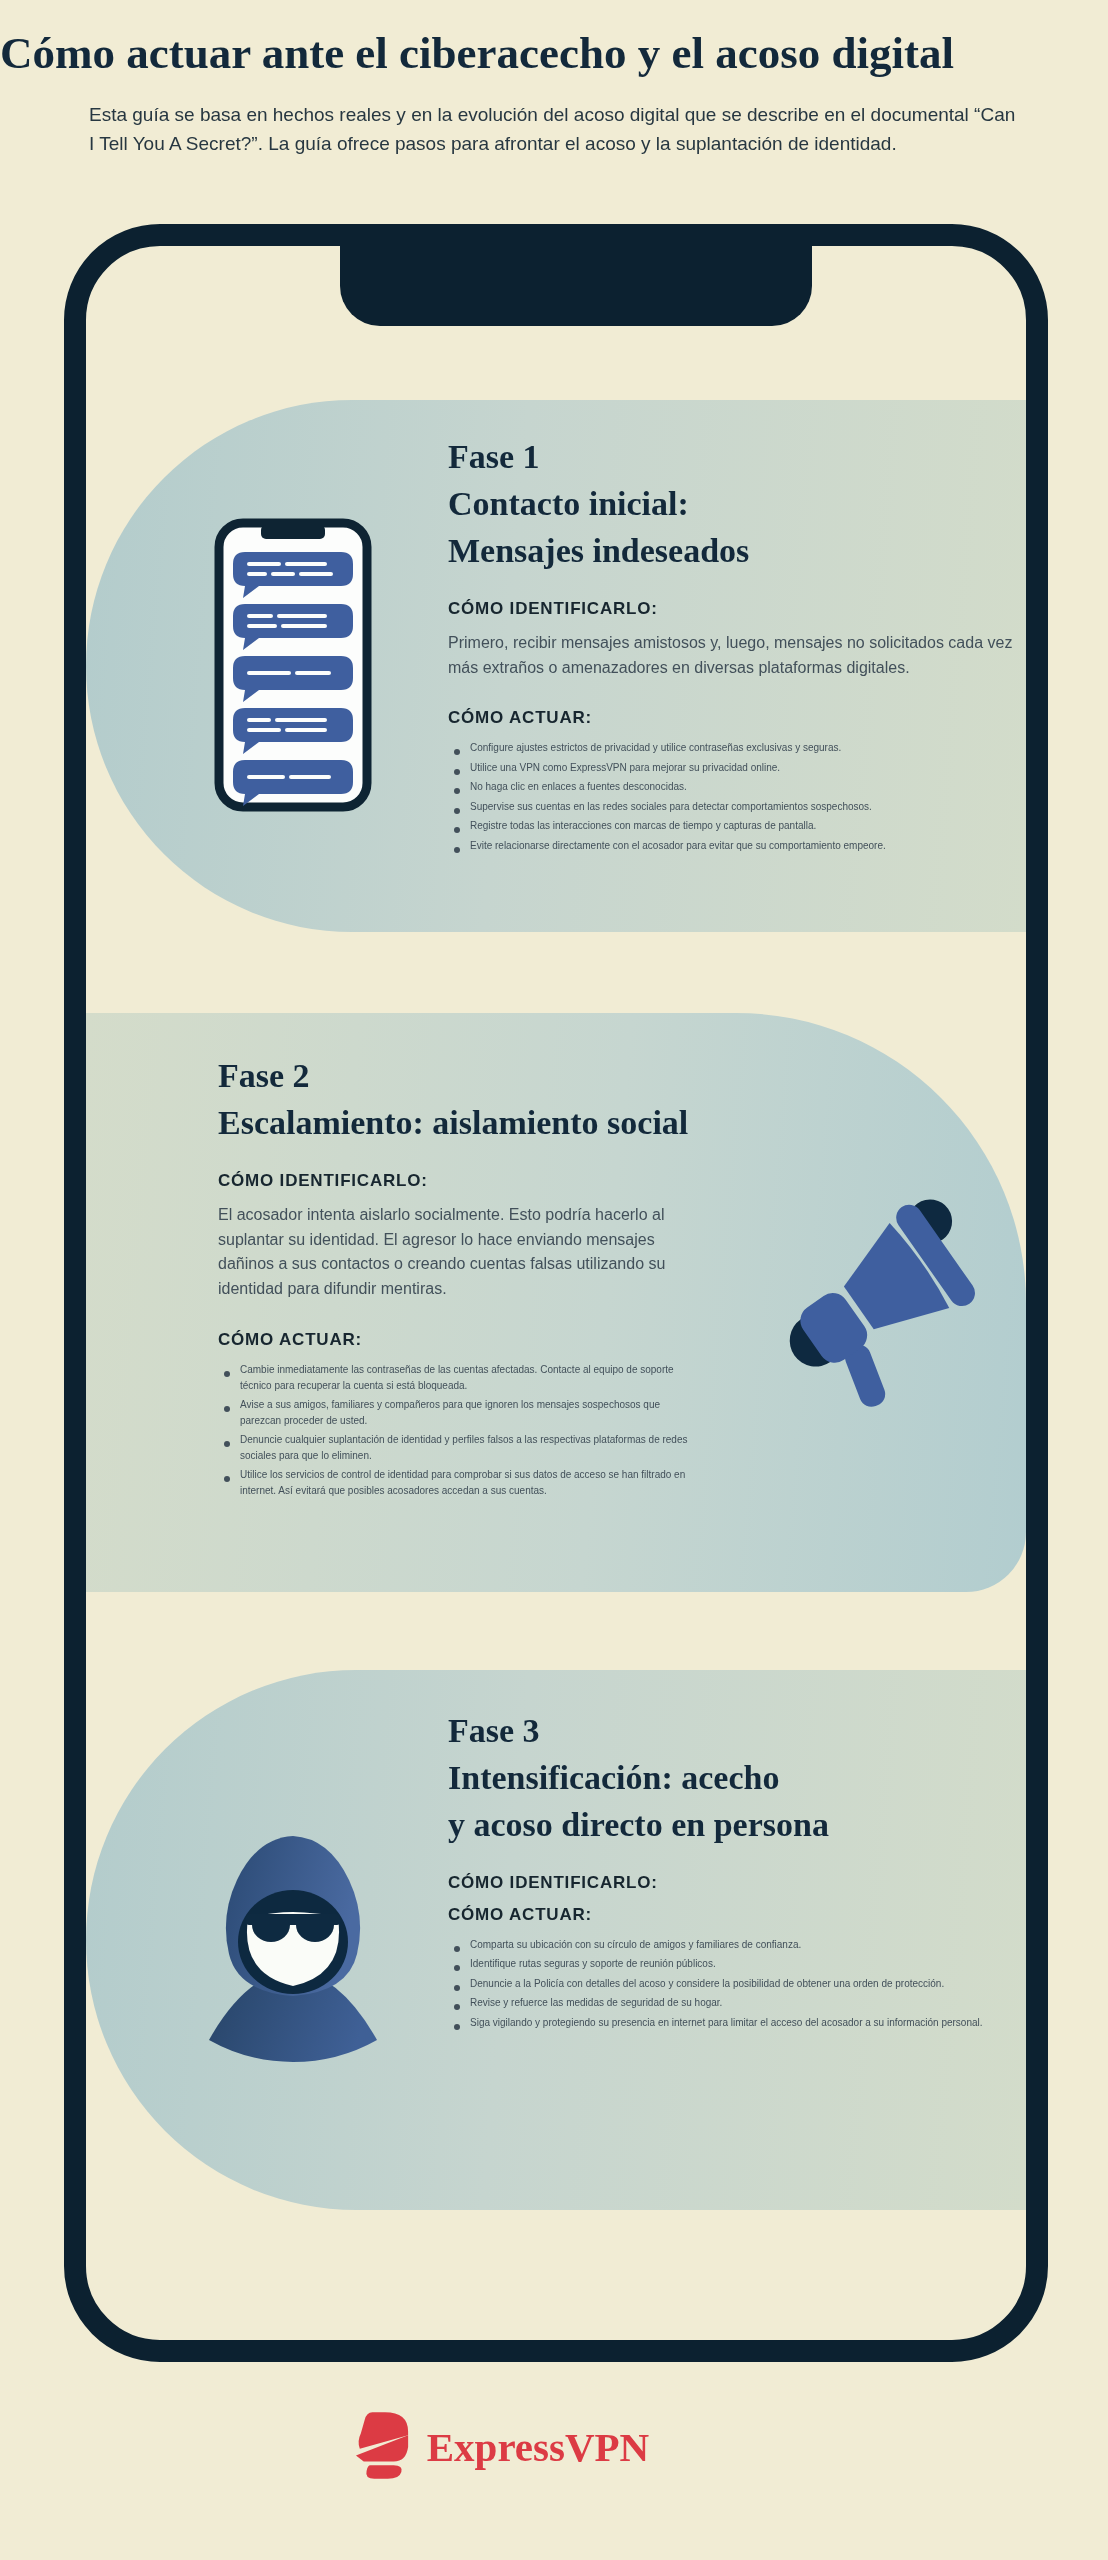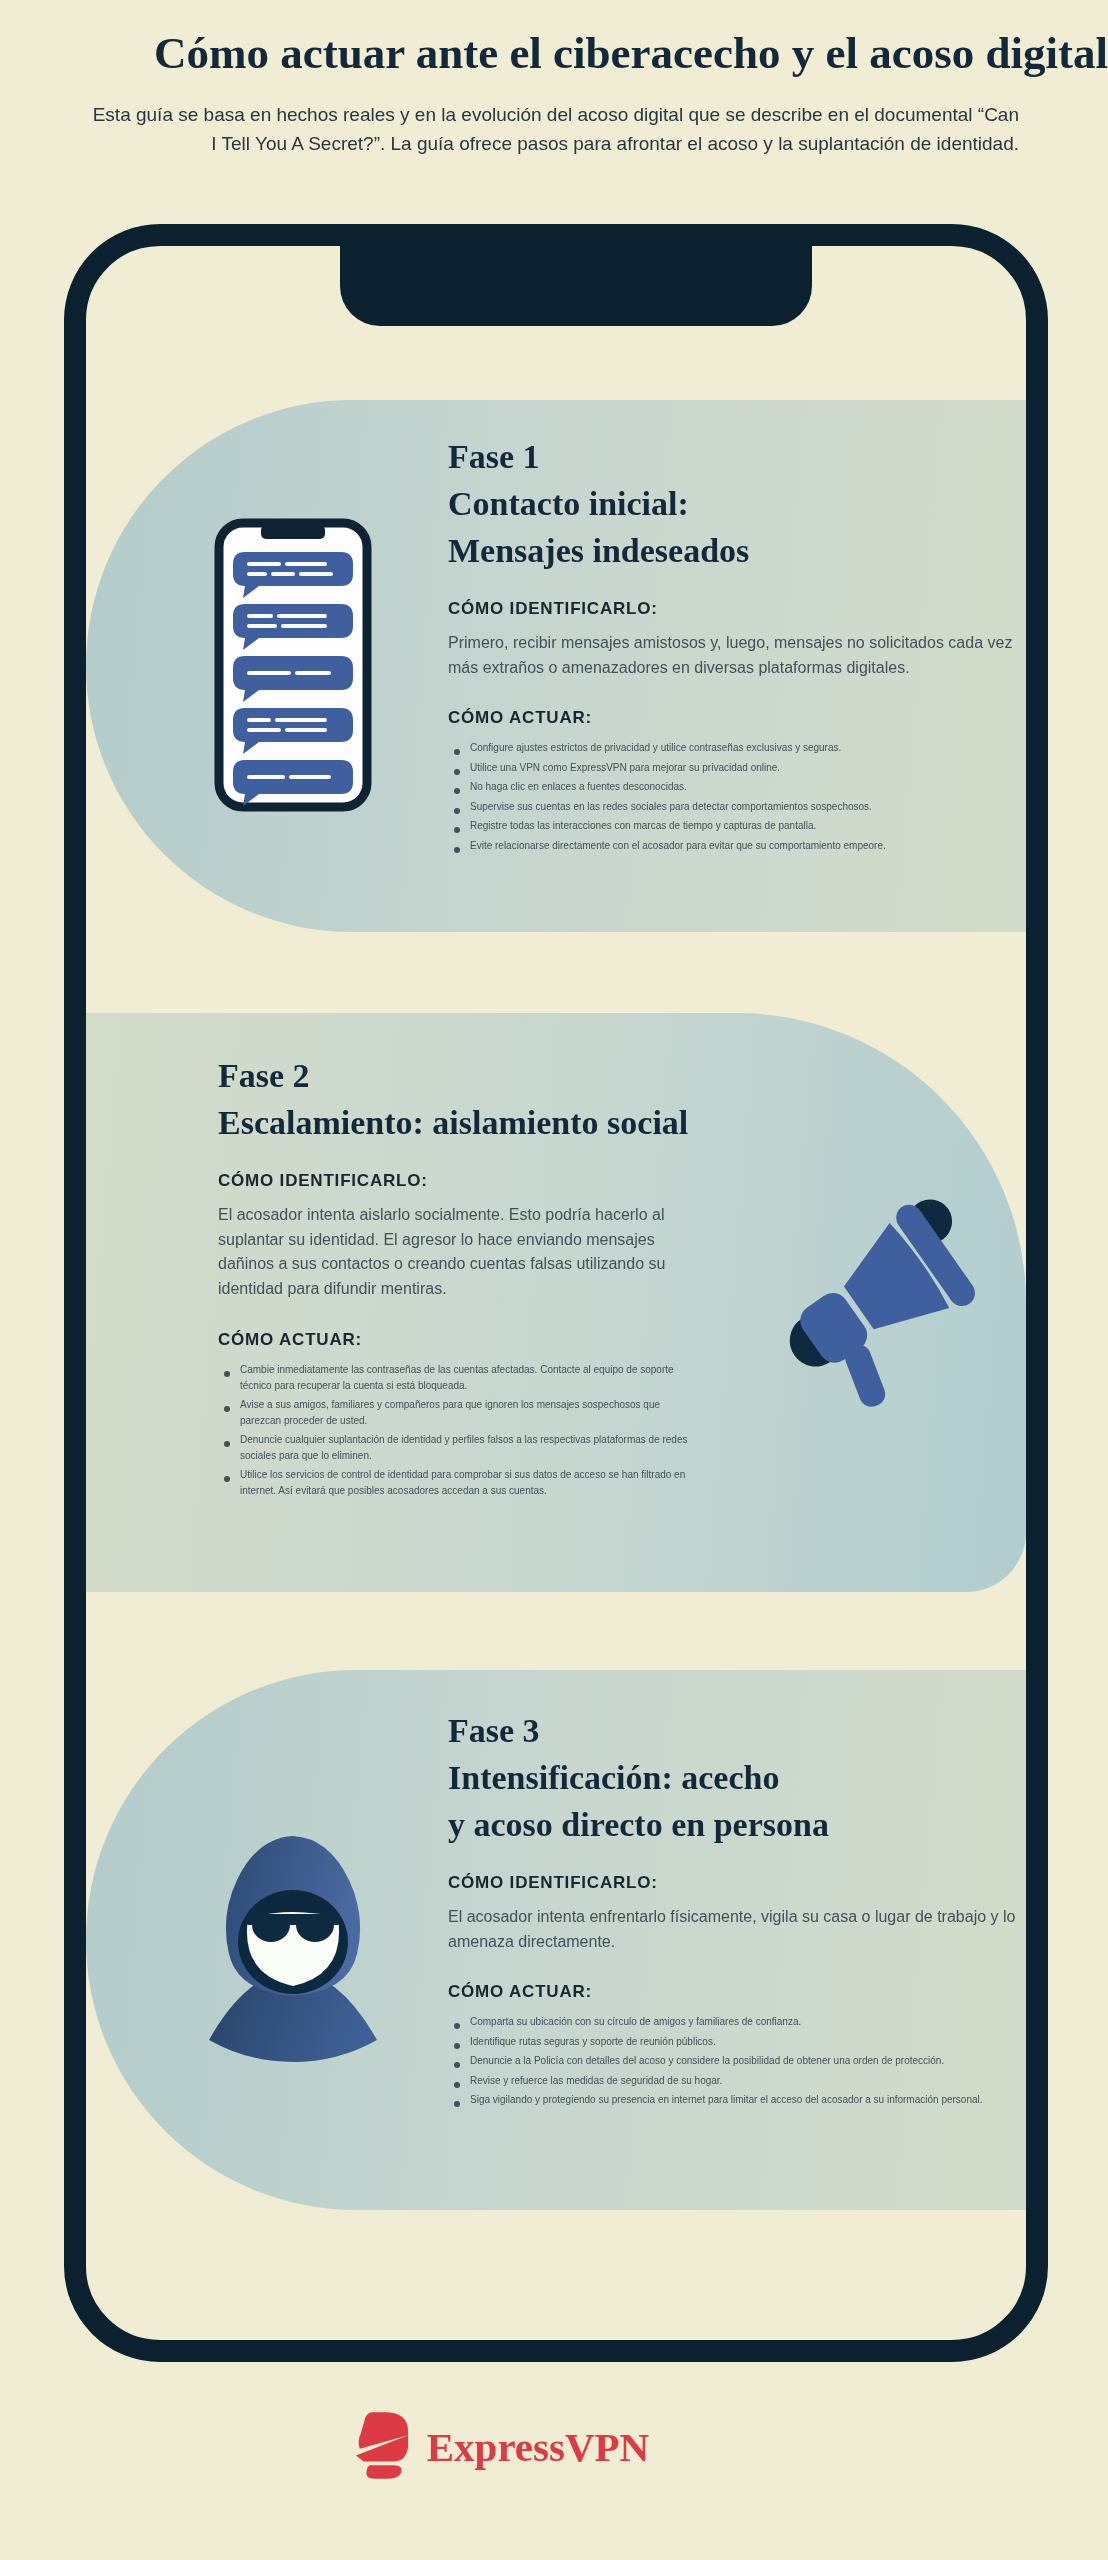--- a/index.html
+++ b/index.html
@@ -2,21 +2,21 @@
 <html><head>
 <meta charset="utf-8">
 <style>
   html,body { margin:0; padding:0; }
   body {
     width:1108px; height:2560px; position:relative;
     background:#f1ecd4; overflow:hidden;
     font-family:"Liberation Sans", sans-serif;
   }
   
-  .header { position:absolute; top:28px; left:0; width:1108px; text-align:right; }
+  .header { position:absolute; top:28px; left:0; width:1108px; text-align:left; }
   .page-title {
     margin:0 0 20px; font-family:"Liberation Serif", serif;
     font-weight:700; font-size:45px; line-height:1.15; color:#13293b;
   }
   .page-subtitle {
     margin:0 auto; width:930px; font-size:19px; line-height:1.55; color:#273741;
   }
   
   .phone {
     position:absolute; left:64px; top:224px; width:984px; height:2138px;
@@ -203,21 +203,20 @@
           <rect x="40" y="92" width="94" height="11" rx="3" fill="#0e2a41"></rect>
           <path d="M46 103 a19 17 0 0 0 38 0 z" fill="#0e2a41"></path>
           <path d="M90 103 a19 17 0 0 0 38 0 z" fill="#0e2a41"></path>
         </svg>
       </div>
       <div class="text-col t3">
         <h2 class="phase-title">Fase 3
 Intensificación: acecho
 y acoso directo en persona</h2>
         <p class="kicker">CÓMO IDENTIFICARLO:</p>
-        <p class="desc">El acosador intenta enfrentarlo físicamente, vigila su casa o lugar de trabajo y lo amenaza directamente.</p>
         <p class="kicker">CÓMO ACTUAR:</p>
         <ul class="actions">
             <li>Comparta su ubicación con su círculo de amigos y familiares de confianza.</li>
             <li>Identifique rutas seguras y soporte de reunión públicos.</li>
             <li>Denuncie a la Policía con detalles del acoso y considere la posibilidad de obtener una orden de protección.</li>
             <li>Revise y refuerce las medidas de seguridad de su hogar.</li>
             <li>Siga vigilando y protegiendo su presencia en internet para limitar el acceso del acosador a su información personal.</li>
           </ul>
       </div>
     </div>

